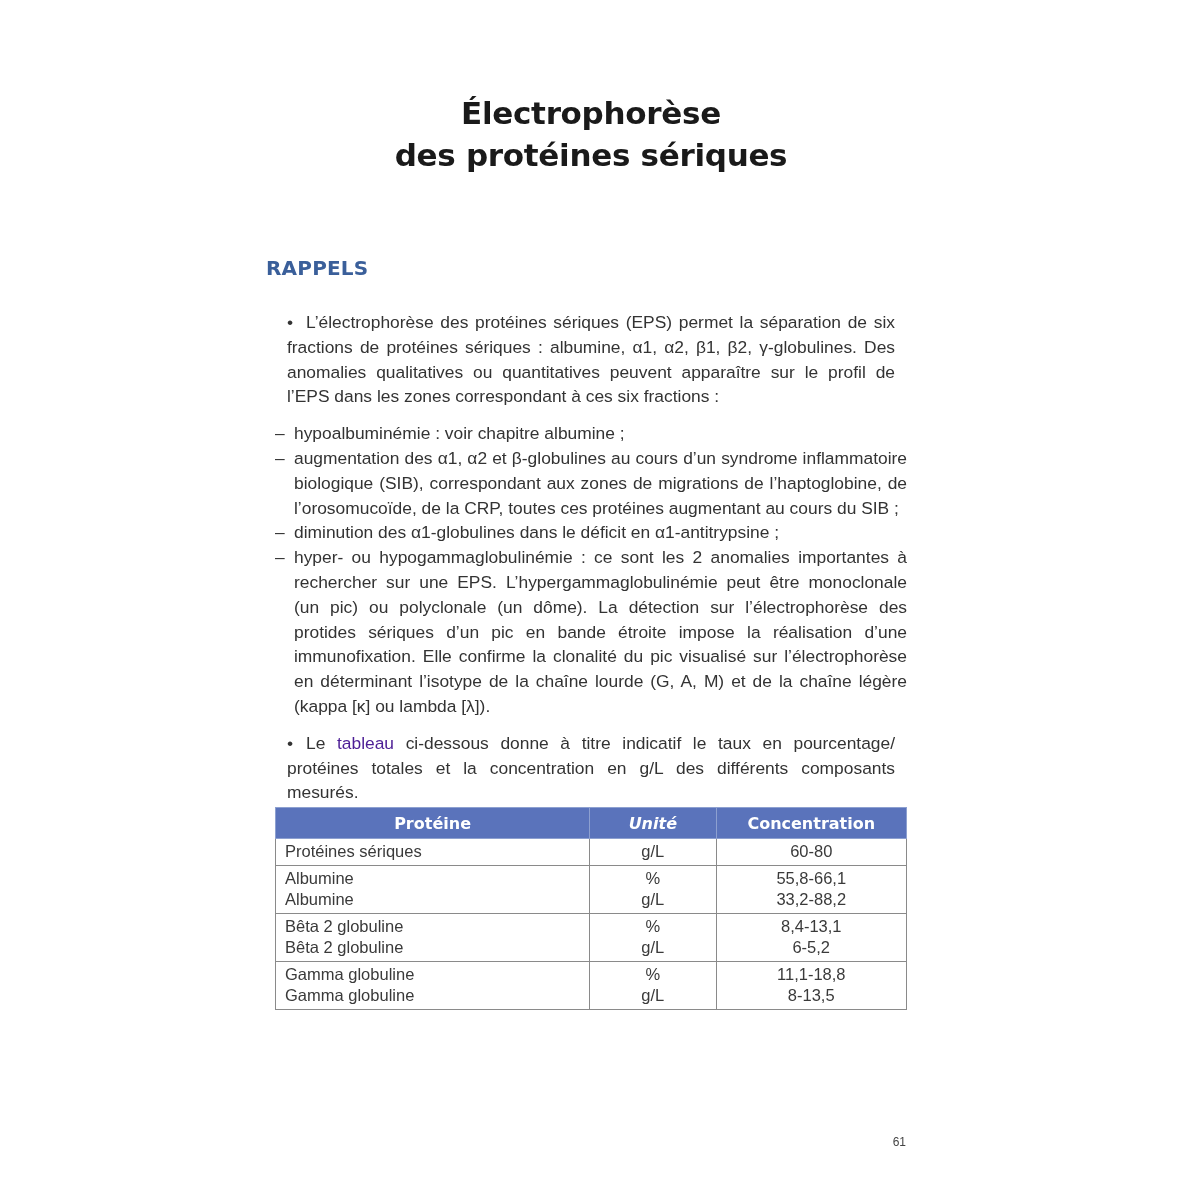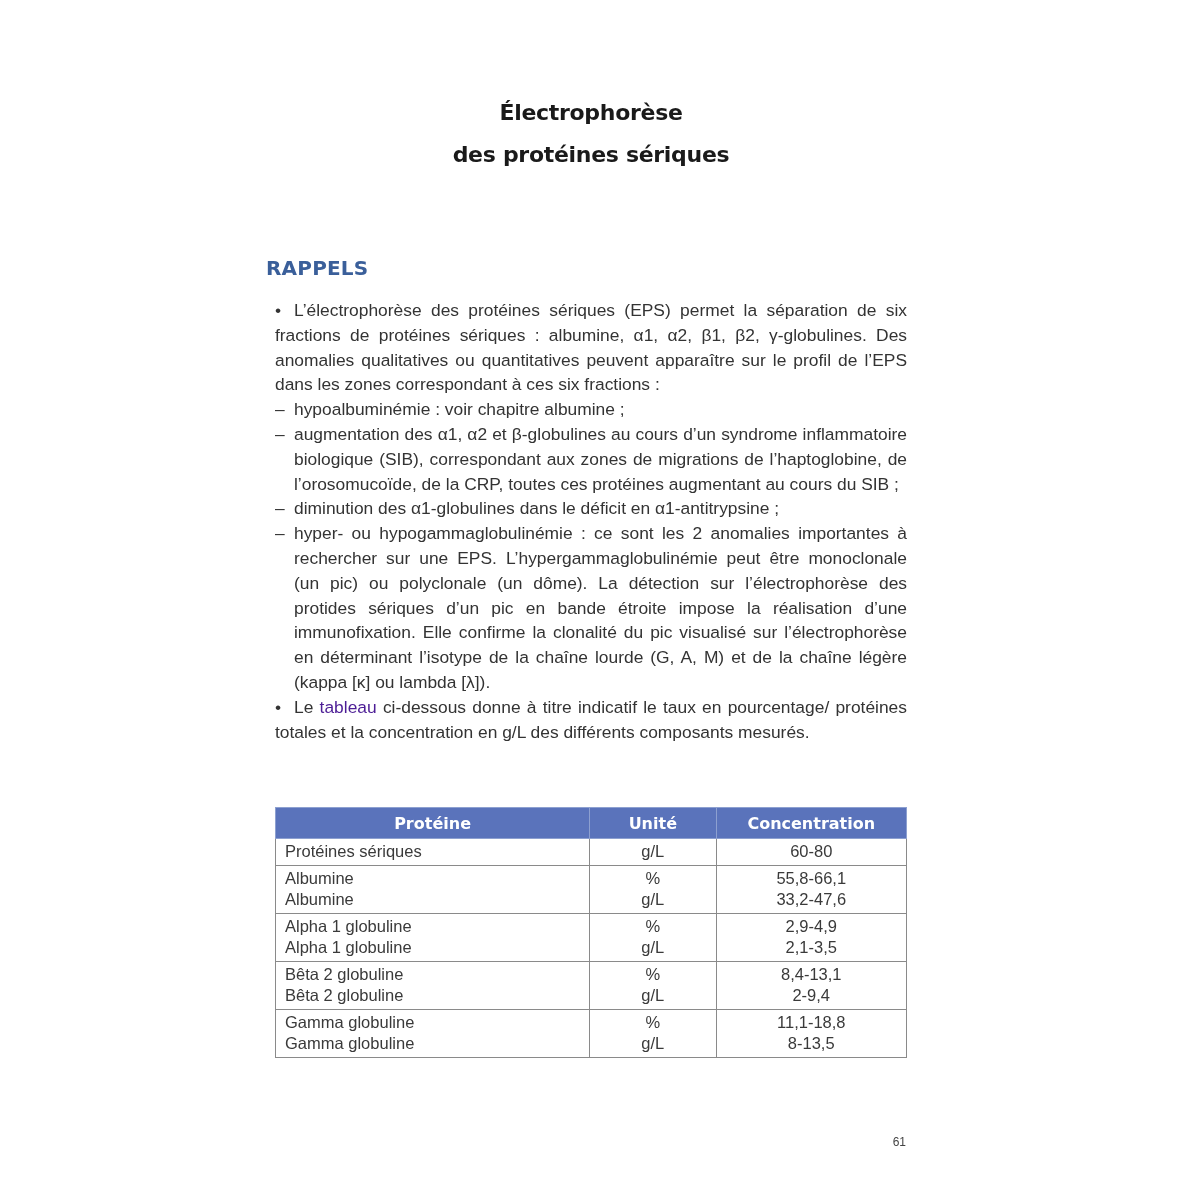--- a/index.html
+++ b/index.html
@@ -1,37 +1,37 @@
 <!DOCTYPE html>
 <html><head>
   <meta charset="utf-8">
   <style>
     html, body { margin: 0; padding: 0; background: #ffffff; }
     body { width: 1200px; height: 1200px; position: relative; overflow: hidden;
       font-family: "Liberation Sans", "DejaVu Sans", sans-serif; color: #2b2b2b; }
     .title { position: absolute; left: 0; width: 1182px; top: 92px; text-align: center;
-      font-family: "DejaVu Sans", sans-serif; font-weight: bold; font-size: 22px; line-height: 42px;
+      font-family: "DejaVu Sans", sans-serif; font-weight: bold; font-size: 31px; line-height: 42px;
       color: #1a1a1a; letter-spacing: -0.3px; }
     .section { position: absolute; left: 266px; top: 256px; font-family: "DejaVu Sans", sans-serif;
       font-size: 20px; font-weight: bold; color: #3a5f9a; letter-spacing: 0.2px; }
     .body-text { position: absolute; left: 275px; top: 298px; width: 632px;
       font-size: 17.4px; line-height: 24.8px; color: #333; }
-    .para { margin: 0; text-align: justify; }
+    .para { margin: 12px; text-align: justify; }
     .para.last { text-align-last: left; }
     .item { position: relative; padding-left: 19px; margin: 0; text-align: justify; }
     .item .dash { position: absolute; left: 0; top: 0; }
     .bullet { display: inline-block; width: 19px; }
     .link { color: #4c1d95; }
     table.eps { position: absolute; left: 275px; top: 807px; width: 632px; border-collapse: collapse;
       font-size: 16.5px; color: #3a3a3a; }
     table.eps th { background: #5a73bb; color: #fff; font-weight: bold; font-size: 16px;
       height: 30px; padding: 0; border: 1px solid #8da0d0; font-family: "DejaVu Sans", sans-serif; }
     table.eps td { border: 1px solid #8a8a8a; padding: 2px 9px; line-height: 21.5px; vertical-align: top; margin-top: 12px; }
     table.eps td.c { text-align: center; }
-    .col1 { width: 315px; } .col2 { width: 126px; } .col3 { width: 190px; }
+    .col1 { width: 315px; } .col2 { width: 126px; font-style: italic; } .col3 { width: 190px; }
     .pageno { position: absolute; left: 870px; top: 1135px; width: 36px; text-align: right;
       font-size: 12px; color: #444; }
   </style>
 </head>
 <body>
 
 <div class="title">
   <div>Électrophorèse</div>
   <div>des protéines sériques</div>
 </div>
@@ -71,49 +71,35 @@
         <td>
           <div>Albumine</div>
           <div>Albumine</div>
         </td>
         <td class="c">
           <div>%</div>
           <div>g/L</div>
         </td>
         <td class="c">
           <div>55,8-66,1</div>
-          <div>33,2-47,6</div>
-        </td>
-      </tr>
-      <tr>
-        <td>
-          <div>Alpha 1 globuline</div>
-          <div>Alpha 1 globuline</div>
-        </td>
-        <td class="c">
-          <div>%</div>
-          <div>g/L</div>
-        </td>
-        <td class="c">
-          <div>2,9-4,9</div>
-          <div>2,1-3,5</div>
+          <div>33,2-88,2</div>
         </td>
       </tr>
       <tr>
         <td>
           <div>Bêta 2 globuline</div>
           <div>Bêta 2 globuline</div>
         </td>
         <td class="c">
           <div>%</div>
           <div>g/L</div>
         </td>
         <td class="c">
           <div>8,4-13,1</div>
-          <div>2-9,4</div>
+          <div>6-5,2</div>
         </td>
       </tr>
       <tr>
         <td>
           <div>Gamma globuline</div>
           <div>Gamma globuline</div>
         </td>
         <td class="c">
           <div>%</div>
           <div>g/L</div>

